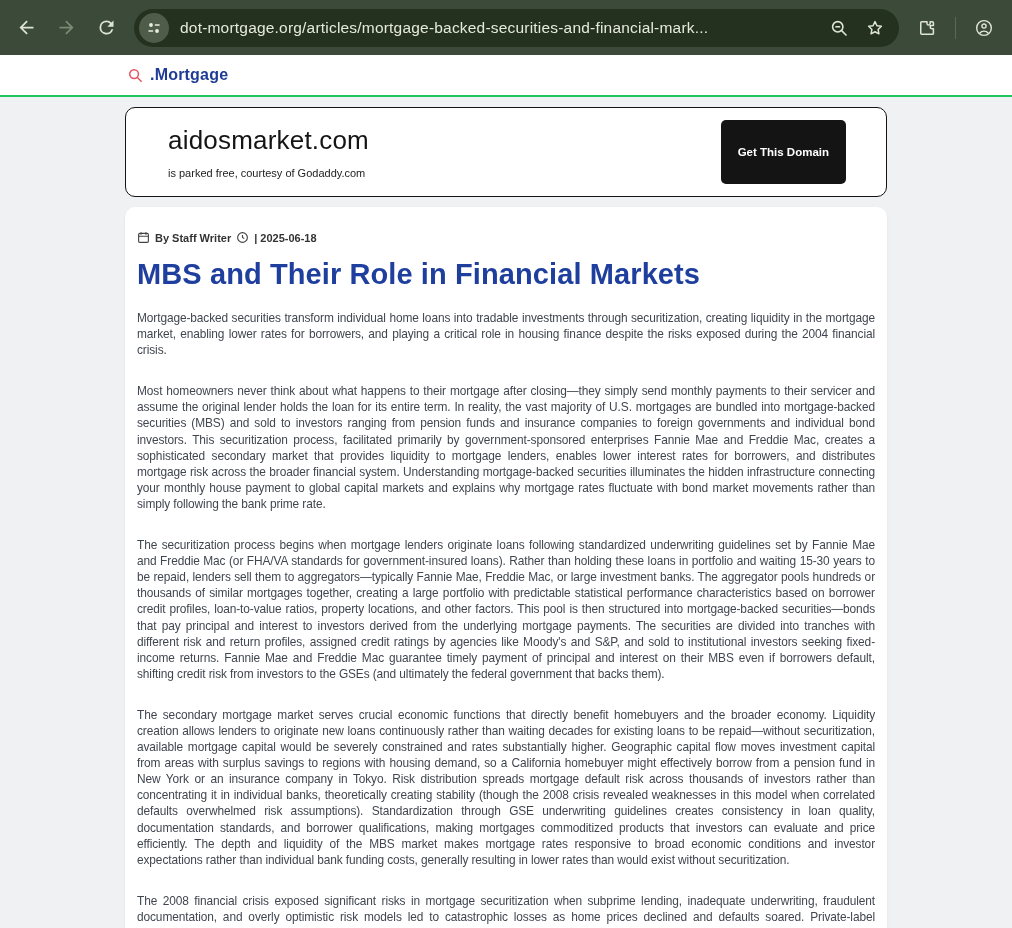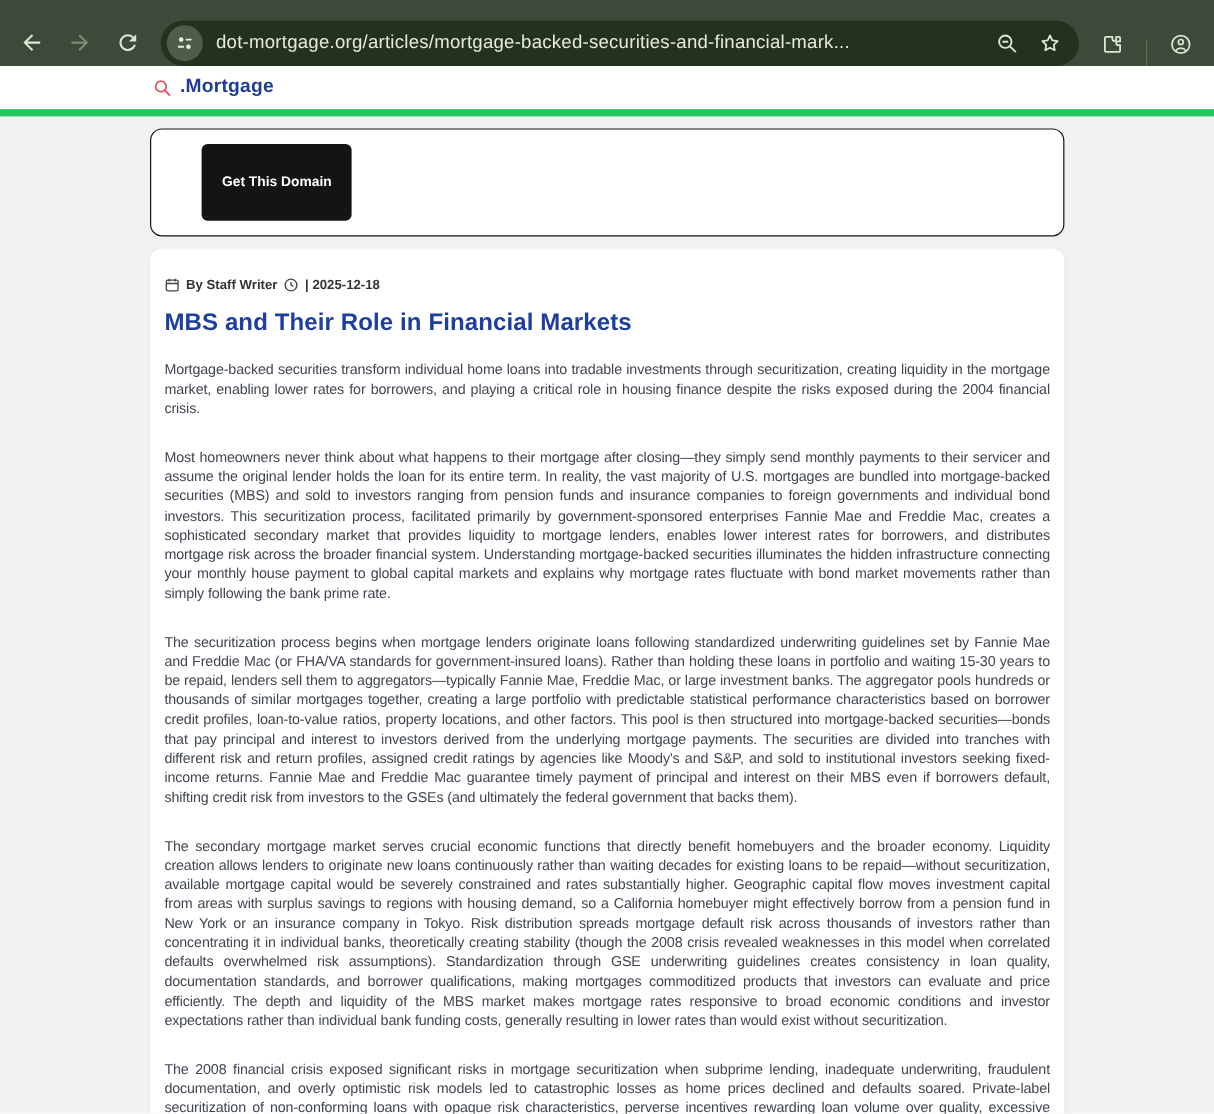--- a/index.html
+++ b/index.html
@@ -6,21 +6,21 @@
   html, body { margin: 0; padding: 0; }
   body {
     width: 1012px; height: 928px; overflow: hidden;
     background: #f0f1f2;
     font-family: "Liberation Sans", sans-serif;
   }
 
   
   .toolbar {
     height: 55px; background: #3c4a39;
-    display: flex; align-items: flex-end; padding: 0 10px 0 6px;
+    display: flex; align-items: center; padding: 0 10px 0 6px;
   }
   .nav-btn {
     width: 40px; height: 40px; border-radius: 50%;
     display: flex; align-items: center; justify-content: center;
     color: #dfe5d5; flex: 0 0 auto; cursor: pointer;
   }
   .nav-btn svg { width: 21px; height: 21px; }
   .nav-btn.disabled { color: #7d8a72; }
   .url-bar {
     flex: 1; height: 38px; margin: 0 10px 0 8px;
@@ -42,21 +42,21 @@
   }
   .bar-icon {
     width: 36px; height: 36px; display: flex; align-items: center; justify-content: center;
     color: #dfe5d5; flex: 0 0 auto; cursor: pointer;
   }
   .bar-icon svg { width: 20px; height: 20px; }
   .toolbar-sep { width: 1px; height: 22px; background: #5c6a54; margin: 0 10px; }
 
   
   .site-header {
-    height: 42px; background: #ffffff; border-bottom: 6px solid #22c55e;
+    height: 42px; background: #ffffff; border-bottom: 2px solid #22c55e;
     display: flex; padding-left: 127px;
   }
   .logo { display: flex; align-items: center; gap: 6px; cursor: pointer; }
   .logo svg { width: 17px; height: 17px; }
   .logo-text { color: #1e3c96; font-weight: bold; font-size: 16px; letter-spacing: .2px; }
 
   
   .main { padding-top: 10px; }
   .banner-card {
     width: 762px; height: 90px; margin: 0 auto;
@@ -78,21 +78,21 @@
     background: #fff; border-radius: 10px;
     box-shadow: 0 1px 3px rgba(0,0,0,.06);
     padding: 24px 12px;
   }
   .byline {
     display: flex; align-items: flex-end; gap: 5px;
     font-size: 11px; font-weight: bold; color: #333;
   }
   .byline svg { width: 13px; height: 13px; }
   .article-title {
-    color: #1f3f9e; font-size: 20px; font-weight: bold;
+    color: #1f3f9e; font-size: 29px; font-weight: bold;
     margin: 14px 0 19px; letter-spacing: .1px;
   }
   .article-body p {
     font-size: 11.9px; line-height: 16.1px; color: #404650;
     text-align: justify; margin: 0 0 25px; letter-spacing: -0.1px;
   }
 </style>
 </head>
 <body>
 
@@ -176,39 +176,43 @@
           <path d="M14.7 14.7 20 20"></path>
       </svg>
     </span>
     <span class="logo-text">.Mortgage</span>
   </div>
 </div>
 
 <div class="main">
 
   <div class="banner-card">
+    <div>
+      <div class="domain-name">aidosmarket.com</div>
+      <div class="parked-sub">is parked free, courtesy of Godaddy.com</div>
+    </div>
     <button class="get-domain-btn">Get This Domain</button>
   </div>
 
   <div class="article-card">
     <div class="byline">
       <span style="display:flex">
         <svg viewBox="0 0 16 16" fill="none" stroke="#444" stroke-width="1.4">
           <rect x="2" y="3" width="12" height="11" rx="1.5"></rect>
             <path d="M2 6.5h12M5 1.5v3M11 1.5v3"></path>
         </svg>
       </span>
       <span>By Staff Writer</span>
       <span style="display:flex">
         <svg viewBox="0 0 16 16" fill="none" stroke="#444" stroke-width="1.4">
           <circle cx="8" cy="8" r="6"></circle>
             <path d="M8 4.8V8l2.2 1.4"></path>
         </svg>
       </span>
-      <span>| 2025-12-18</span>
+      <span>| 2025-06-18</span>
     </div>
 
     <h1 class="article-title">MBS and Their Role in Financial Markets</h1>
 
     <div class="article-body">
       <p>Mortgage-backed securities transform individual home loans into tradable investments through securitization, creating liquidity in the mortgage market, enabling lower rates for borrowers, and playing a critical role in housing finance despite the risks exposed during the 2004 financial crisis.</p>
       <p>Most homeowners never think about what happens to their mortgage after closing—they simply send monthly payments to their servicer and assume the original lender holds the loan for its entire term. In reality, the vast majority of U.S. mortgages are bundled into mortgage-backed securities (MBS) and sold to investors ranging from pension funds and insurance companies to foreign governments and individual bond investors. This securitization process, facilitated primarily by government-sponsored enterprises Fannie Mae and Freddie Mac, creates a sophisticated secondary market that provides liquidity to mortgage lenders, enables lower interest rates for borrowers, and distributes mortgage risk across the broader financial system. Understanding mortgage-backed securities illuminates the hidden infrastructure connecting your monthly house payment to global capital markets and explains why mortgage rates fluctuate with bond market movements rather than simply following the bank prime rate.</p>
       <p>The securitization process begins when mortgage lenders originate loans following standardized underwriting guidelines set by Fannie Mae and Freddie Mac (or FHA/VA standards for government-insured loans). Rather than holding these loans in portfolio and waiting 15-30 years to be repaid, lenders sell them to aggregators—typically Fannie Mae, Freddie Mac, or large investment banks. The aggregator pools hundreds or thousands of similar mortgages together, creating a large portfolio with predictable statistical performance characteristics based on borrower credit profiles, loan-to-value ratios, property locations, and other factors. This pool is then structured into mortgage-backed securities—bonds that pay principal and interest to investors derived from the underlying mortgage payments. The securities are divided into tranches with different risk and return profiles, assigned credit ratings by agencies like Moody's and S&amp;P, and sold to institutional investors seeking fixed-income returns. Fannie Mae and Freddie Mac guarantee timely payment of principal and interest on their MBS even if borrowers default, shifting credit risk from investors to the GSEs (and ultimately the federal government that backs them).</p>
       <p>The secondary mortgage market serves crucial economic functions that directly benefit homebuyers and the broader economy. Liquidity creation allows lenders to originate new loans continuously rather than waiting decades for existing loans to be repaid—without securitization, available mortgage capital would be severely constrained and rates substantially higher. Geographic capital flow moves investment capital from areas with surplus savings to regions with housing demand, so a California homebuyer might effectively borrow from a pension fund in New York or an insurance company in Tokyo. Risk distribution spreads mortgage default risk across thousands of investors rather than concentrating it in individual banks, theoretically creating stability (though the 2008 crisis revealed weaknesses in this model when correlated defaults overwhelmed risk assumptions). Standardization through GSE underwriting guidelines creates consistency in loan quality, documentation standards, and borrower qualifications, making mortgages commoditized products that investors can evaluate and price efficiently. The depth and liquidity of the MBS market makes mortgage rates responsive to broad economic conditions and investor expectations rather than individual bank funding costs, generally resulting in lower rates than would exist without securitization.</p>
       <p>The 2008 financial crisis exposed significant risks in mortgage securitization when subprime lending, inadequate underwriting, fraudulent documentation, and overly optimistic risk models led to catastrophic losses as home prices declined and defaults soared. Private-label securitization of non-conforming loans with opaque risk characteristics, perverse incentives rewarding loan volume over quality, excessive leverage in the financial system, and inadequate regulatory oversight combined to create a crisis that required government intervention including conservatorship of Fannie Mae and Freddie Mac, Federal Reserve purchases of mortgage-backed securities to support the market, and comprehensive regulatory reform through the Dodd-Frank Act. Post-crisis reforms have strengthened the system through qualified mortgage standards requiring documented ability to repay, risk retention rules requiring securitizers to keep skin in the game, enhanced capital requirements for financial institutions, and improved transparency in securitization structures. Today's mortgage-backed securities market operates with significantly more robust underwriting, better risk management, and stronger regulatory oversight. For borrowers, the secondary market's existence means access to 30-year fixed-rate mortgages at historically low rates—a product virtually unknown in other countries where secondary</p>

